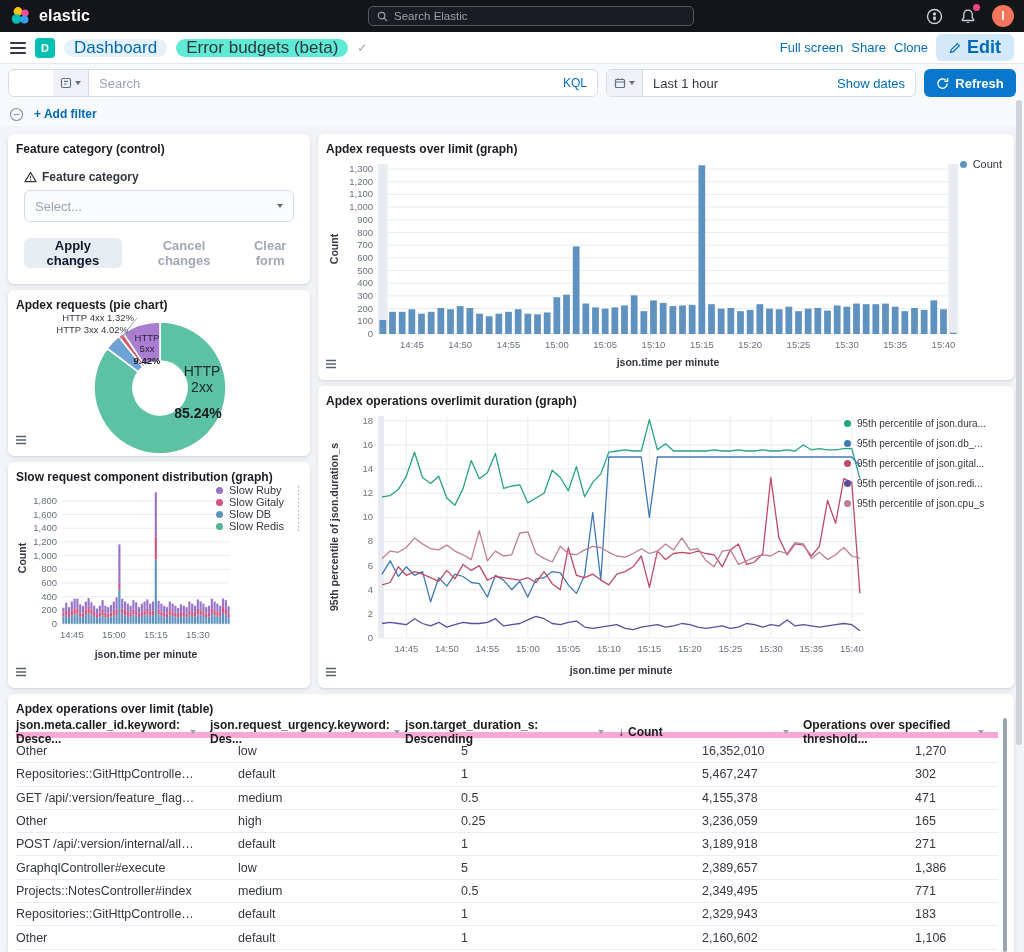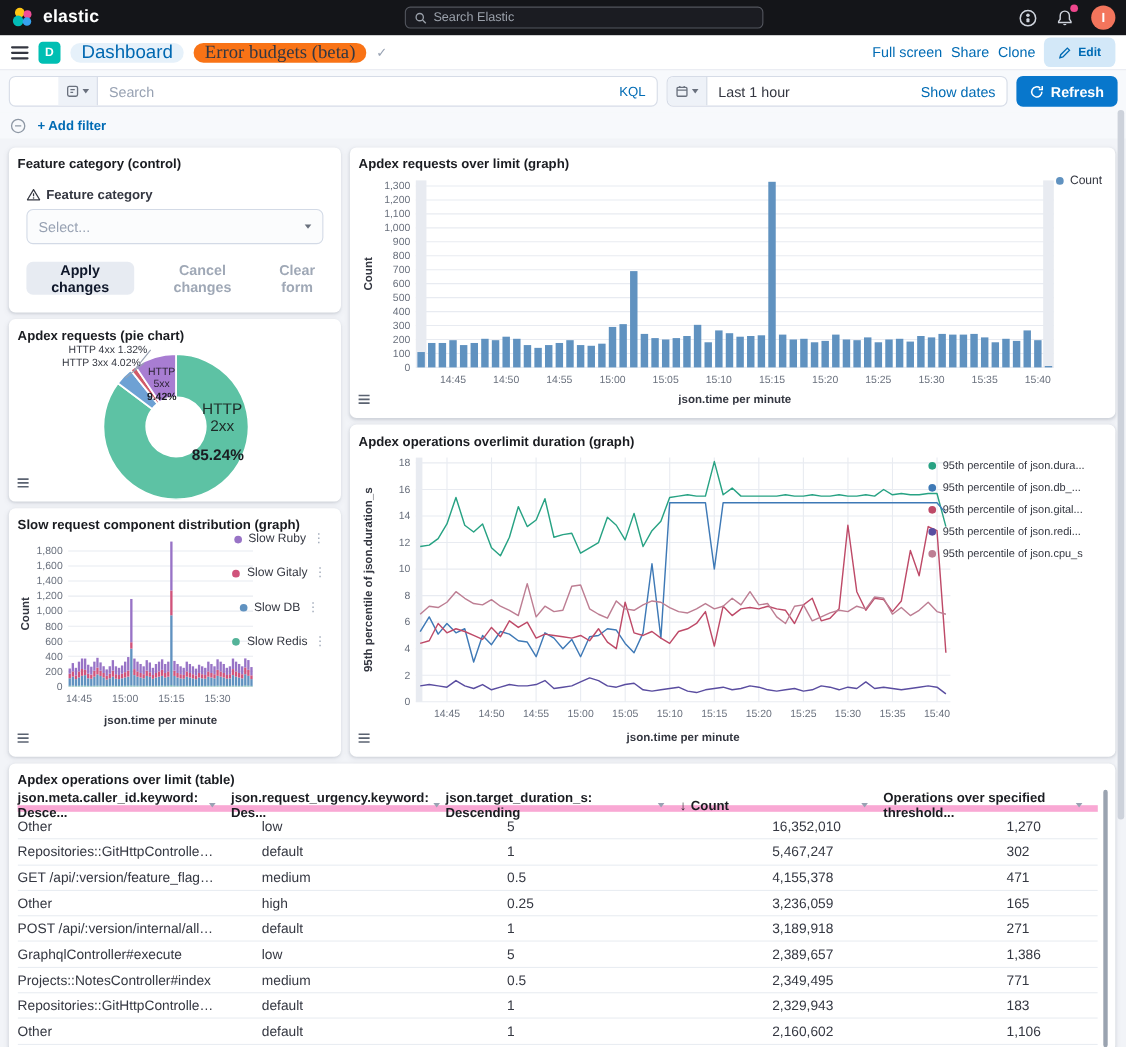--- a/index.html
+++ b/index.html
@@ -20,26 +20,26 @@
     display:flex; align-items:center; justify-content:center; }
 
   
   .navbar { height:32px; background:#fff; border-bottom:1px solid #E3E6EE; display:flex; align-items:center; padding:0 10px; gap:9px; }
   .hamburger { width:16px; height:12px; display:flex; flex-direction:column; justify-content:space-between; cursor:pointer; }
   .hamburger i { height:2px; background:#343741; border-radius:1px; }
   .space-avatar { width:20px; height:20px; border-radius:4px; background:#00BFB3; color:#fff; font-size:11px; font-weight:700;
     display:flex; align-items:center; justify-content:center; }
   .crumb { height:18px; padding:4px 10px; border-radius:10px; font-size:17px; display:flex; align-items:center; cursor:pointer; }
   .crumb.blue { background:#E6F1FA; color:#0068B1; }
-  .crumb.gray { background:#f97316; color:#343741;font-family:Liberation Serif, serif; }
+  .crumb.gray { background:#5eead4; color:#343741; }
   .check { color:#98A2B3; font-size:12px; }
   .nav-actions { margin-left:auto; display:flex; align-items:center; gap:8px; }
   .nav-link { color:#006BB4; font-size:13px; cursor:pointer; }
   .edit-btn { height:27px; padding:4px 13px; background:#D3E8F8; color:#006BB4; border:none; border-radius:6px;
-    font-size:11px; font-weight:600; display:flex; align-items:center; gap:6px; cursor:pointer; font-family:inherit; }
+    font-size:18px; font-weight:600; display:flex; align-items:center; gap:6px; cursor:pointer; font-family:inherit; }
 
   
   .querybar { height:38px; background:#F7F9FC; display:flex; align-items:center; padding:0 8px; gap:8px; }
   .qgroup { height:28px; background:#fff; border:1px solid #D6DCE7; border-radius:6px; display:flex; align-items:center; overflow:hidden; }
   .search-group { flex:1;padding-left:44px; }
   .prepend { width:36px; align-self:stretch; background:#EEF2F8; border-right:1px solid #D6DCE7;
     display:flex; align-items:center; justify-content:center; gap:3px; cursor:pointer; }
   .chev { width:0; height:0; border-left:3.5px solid transparent; border-right:3.5px solid transparent; border-top:4px solid #69707D; }
   .qinput { flex:1; font-size:13px; color:#98A2B3; padding:0 10px; }
   .kql { font-size:12px; color:#006BB4; padding-right:10px; cursor:pointer; }
@@ -518,21 +518,21 @@
           <rect x="205.936" y="114.55751295336788" width="2.1279999999999997" height="8.207253886010363" fill="#9873C6"></rect>
           <rect x="208.736" y="139.31606217616581" width="2.1279999999999997" height="0.6839378238341851" fill="#54B399"></rect>
           <rect x="208.736" y="130.42487046632124" width="2.1279999999999997" height="8.891191709844577" fill="#6092C0"></rect>
           <rect x="208.736" y="124.95336787564767" width="2.1279999999999997" height="5.471502590673566" fill="#D0537B"></rect>
           <rect x="208.736" y="116.06217616580311" width="2.1279999999999997" height="8.891191709844563" fill="#9873C6"></rect>
           <rect x="211.536" y="139.52124352331606" width="2.1279999999999997" height="0.47875647668394095" fill="#54B399"></rect>
           <rect x="211.536" y="133.36580310880828" width="2.1279999999999997" height="6.15544041450778" fill="#6092C0"></rect>
           <rect x="211.536" y="129.9461139896373" width="2.1279999999999997" height="3.4196891191709824" fill="#D0537B"></rect>
           <rect x="211.536" y="122.42279792746115" width="2.1279999999999997" height="7.52331606217615" fill="#9873C6"></rect>
         </svg></div>
-    <div class="vlegend" id="slow-legend" style="right:12px; top:22px; width:88px; gap:19px; font-size:11px;align-items:center;">
+    <div class="vlegend" id="slow-legend" style="right:6px; top:22px; width:88px; gap:0; font-size:11px;">
         <div class="li">
           <span class="ldot" style="background:#9873C6"></span>
           <span>Slow Ruby</span>
           <span class="kebab">⋮</span>
         </div>
         <div class="li">
           <span class="ldot" style="background:#D0537B"></span>
           <span>Slow Gitaly</span>
           <span class="kebab">⋮</span>
         </div>

